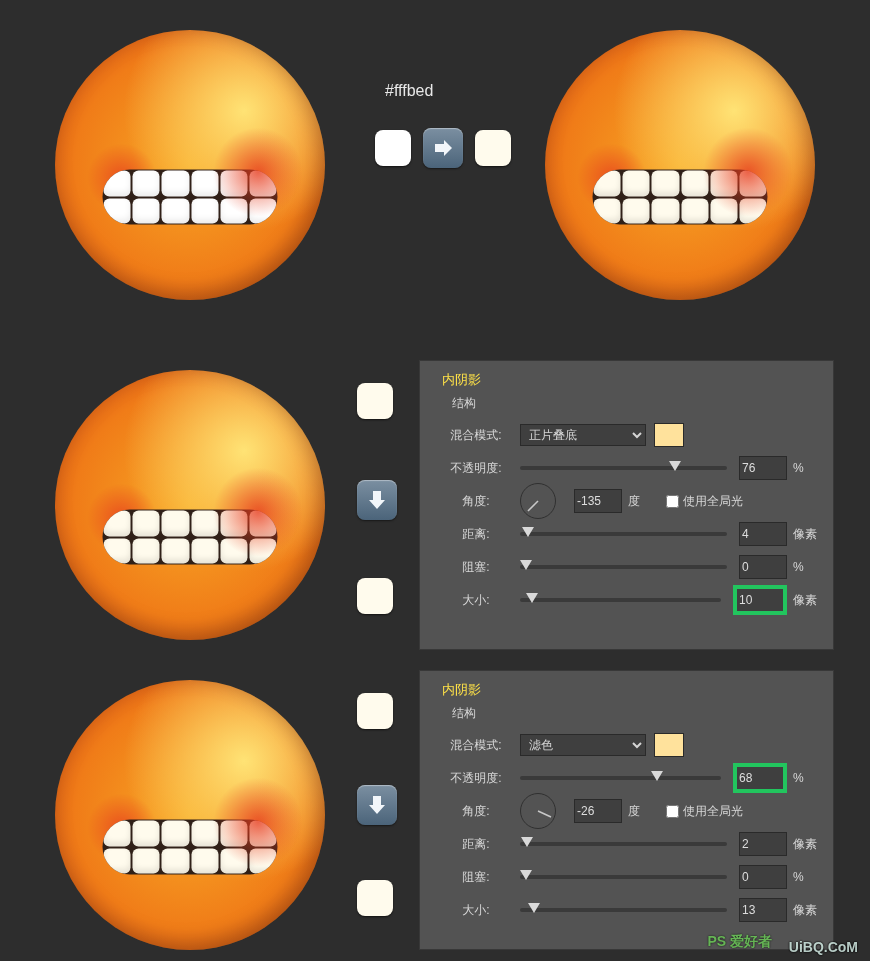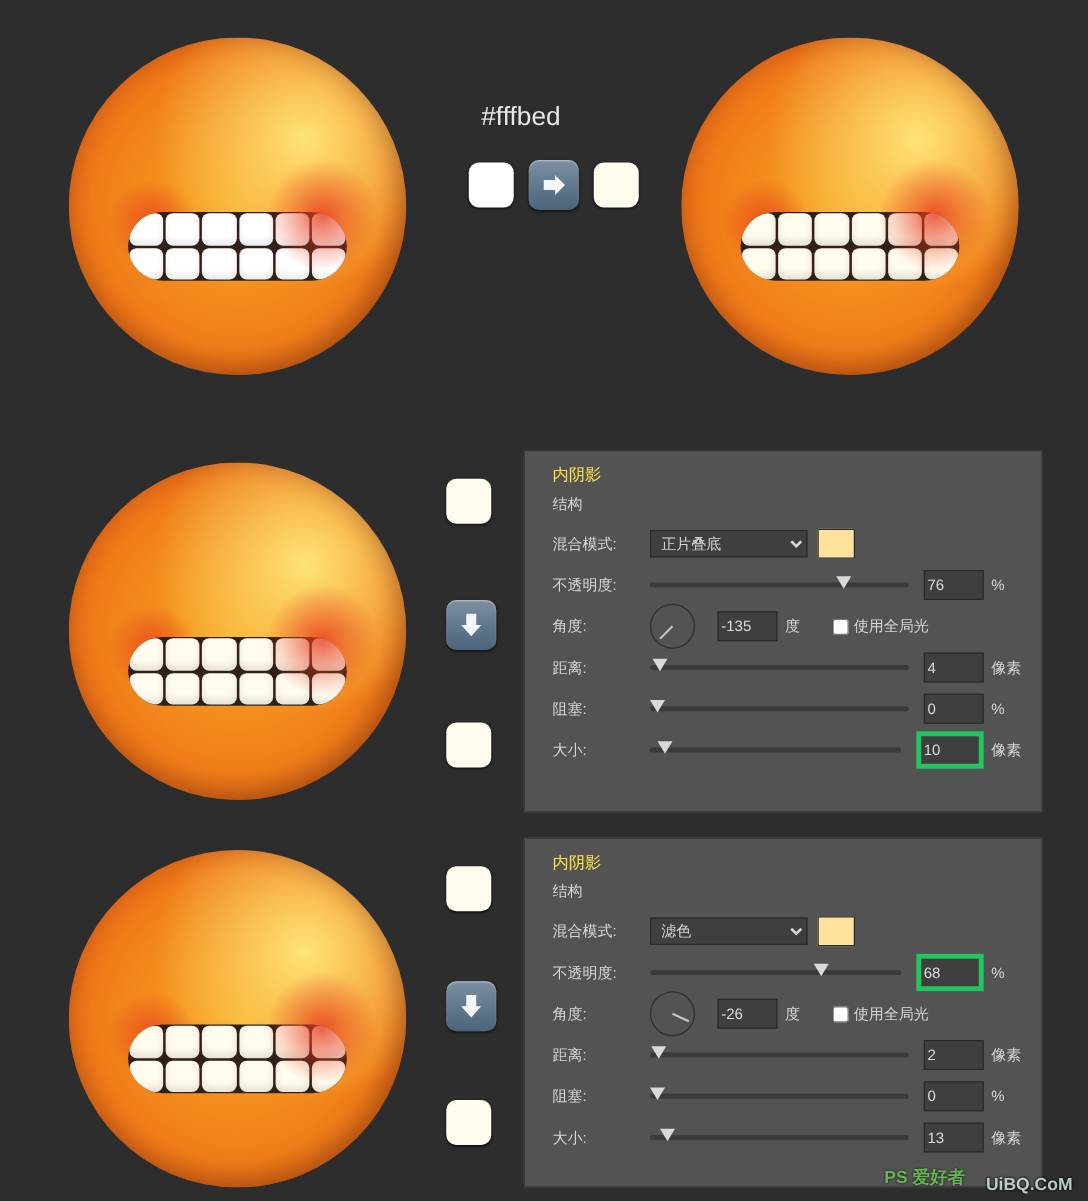--- a/index.html
+++ b/index.html
@@ -76,21 +76,21 @@
   
   .swatch { position:absolute; width:36px; height:36px; border-radius:8px; box-shadow:0 1px 2px rgba(0,0,0,0.6); }
   .white  { background:#ffffff; }
   .cream  { background:#fffbed; }
 
   .hexlabel {
     position:absolute;
     left: 385px;
     top: 82px;
     color:#e8e8e8;
-    font-size:21px;
+    font-size:16px;
     text-align:right;
   }
 
   
   .arrow-btn {
     position:absolute;
     width:40px; height:40px;
     border-radius:8px;
     background: linear-gradient(#7b8fa1, #4b647a);
     display:flex; align-items:center; justify-content:center;
@@ -118,24 +118,24 @@
     width:415px;
     font-size:12px;
     color:#d7d7d7;
     padding: 10px 12px 14px 22px;
     box-sizing:border-box;
   }
   #panel1 { left:419px; top:360px; height:290px; }
   #panel2 { left:419px; top:670px; height:280px; }
 
   .panel .title { font-size:13px; color:#fde047; margin-bottom:6px; }
-  .panel .subtitle { font-size:12px; margin-bottom:10px;font-family:Liberation Serif, serif; }
+  .panel .subtitle { margin-left:10px; font-size:12px; margin-bottom:10px;font-family:Liberation Serif, serif; }
 
   .panel .row { display:flex; align-items:center; height:26px; margin:7px 0; }
-  .panel .lbl { width:68px; text-align:left; margin-right:10px; }
+  .panel .lbl { width:68px; text-align:center; margin-right:10px; }
   .panel select {
     background:#3f3f3f; color:#d5d5d5;
     border:1px solid #2a2a2a;
     height:22px; font-size:12px;
     width:126px;
     padding-left:4px;
   }
   .panel .chip {
     width:28px; height:22px;
     margin-left:8px;

